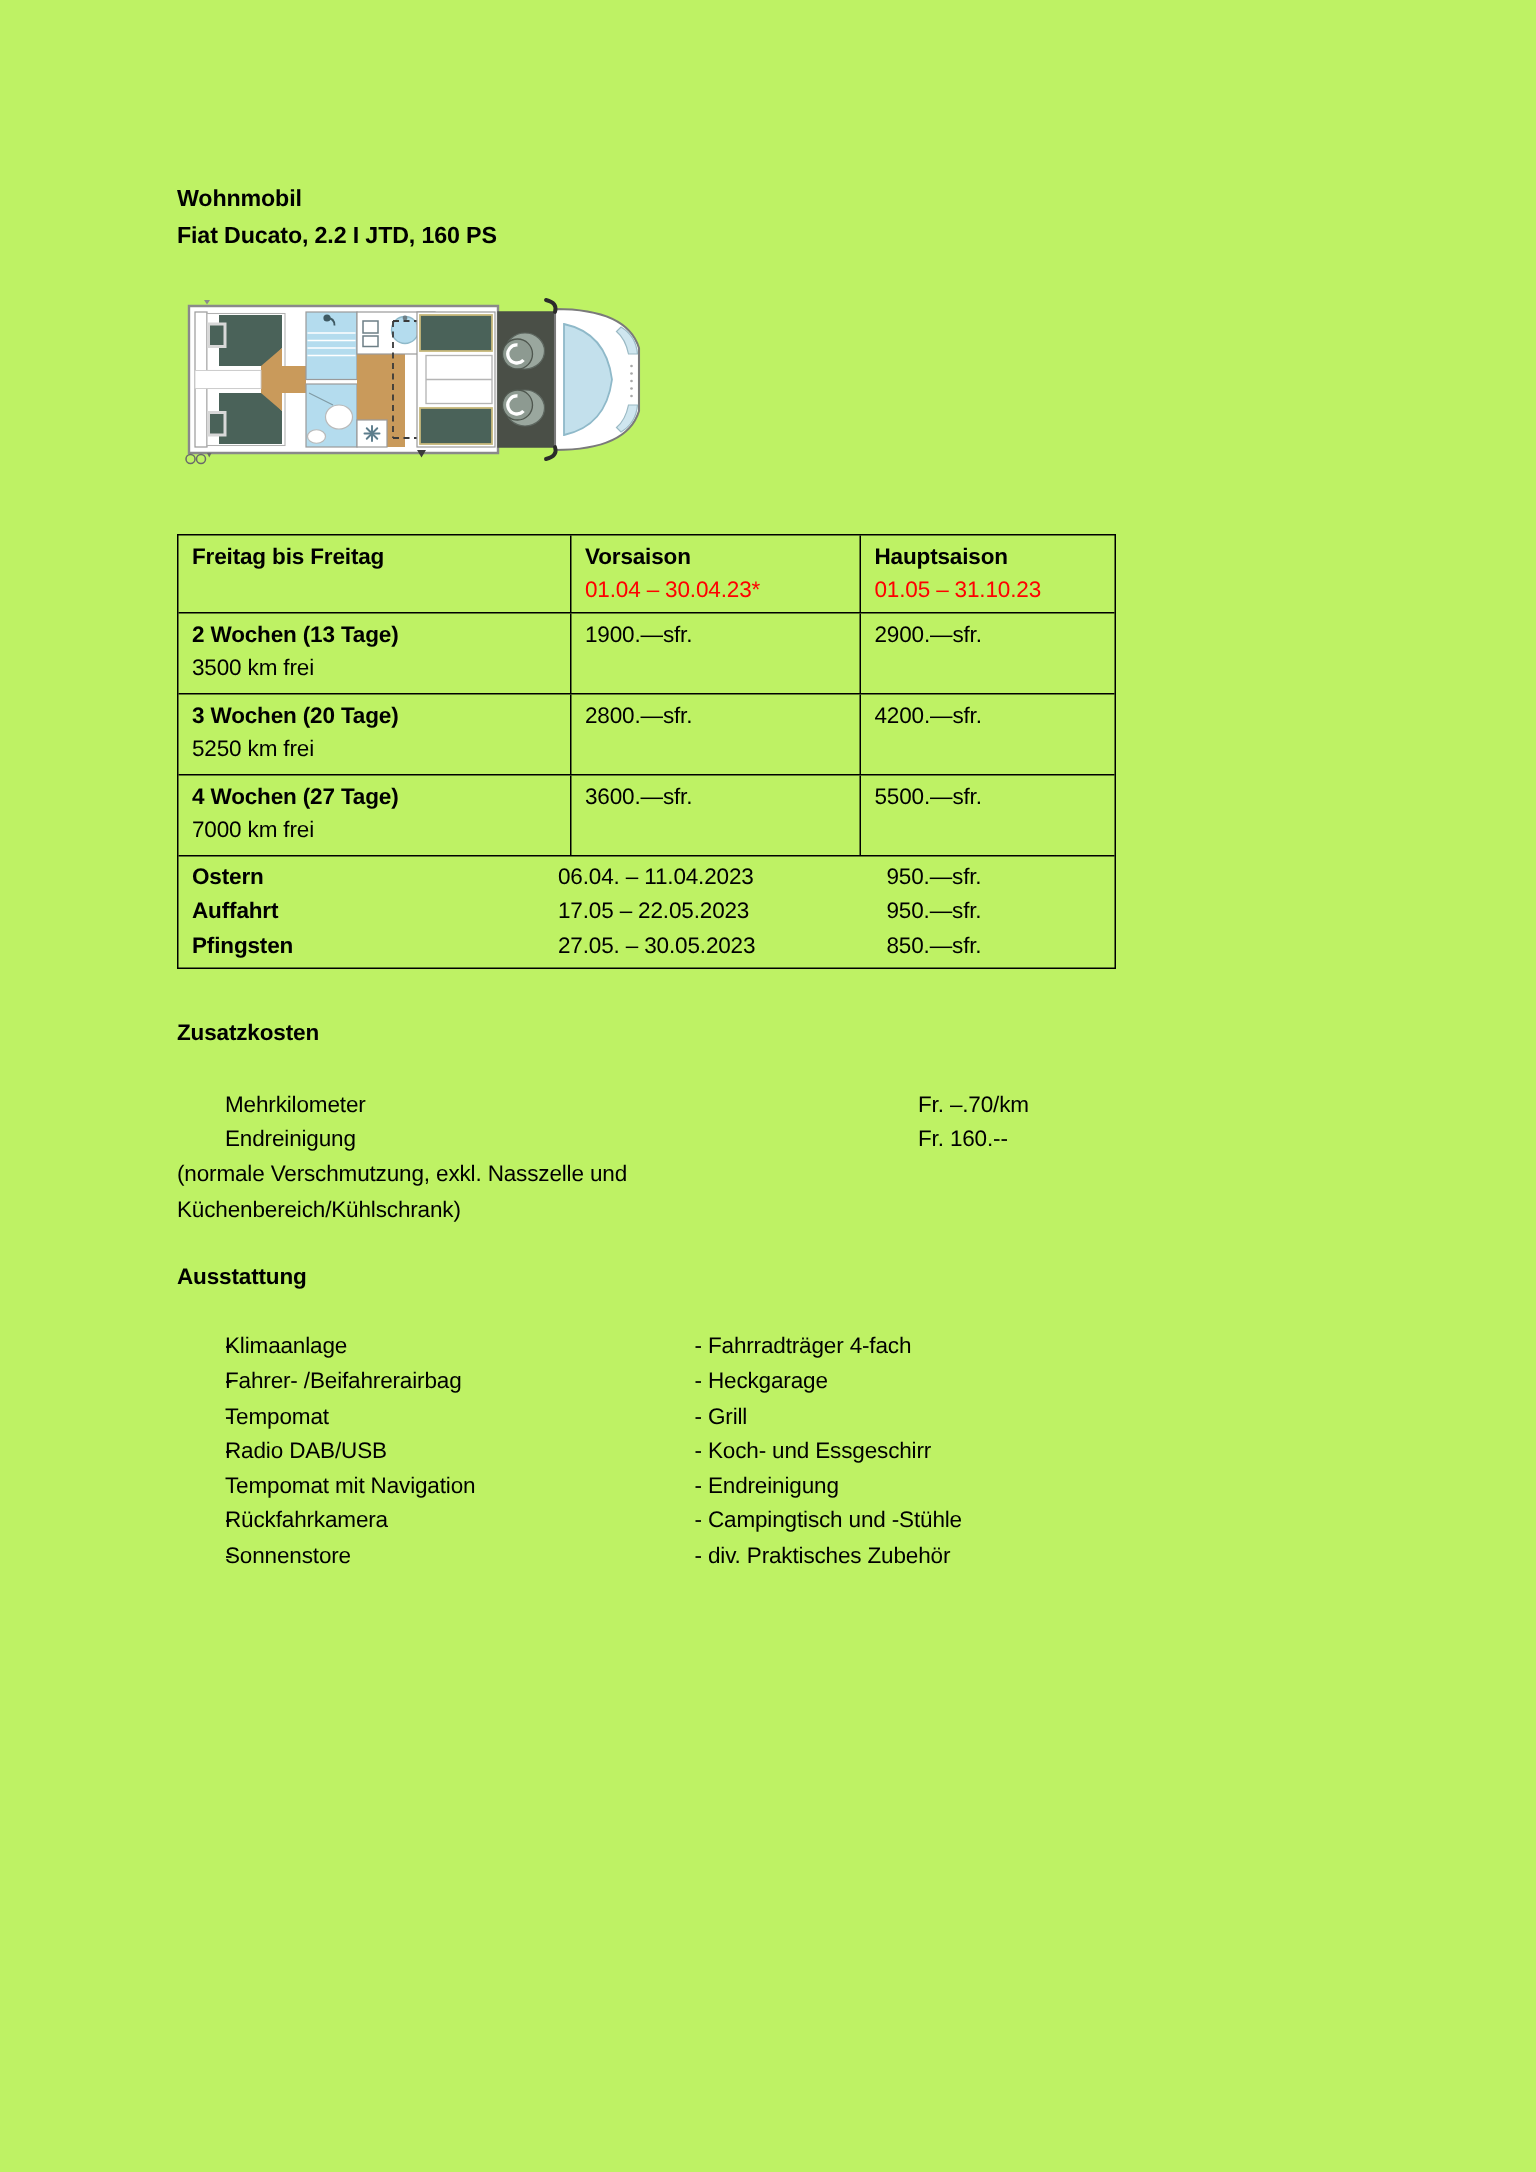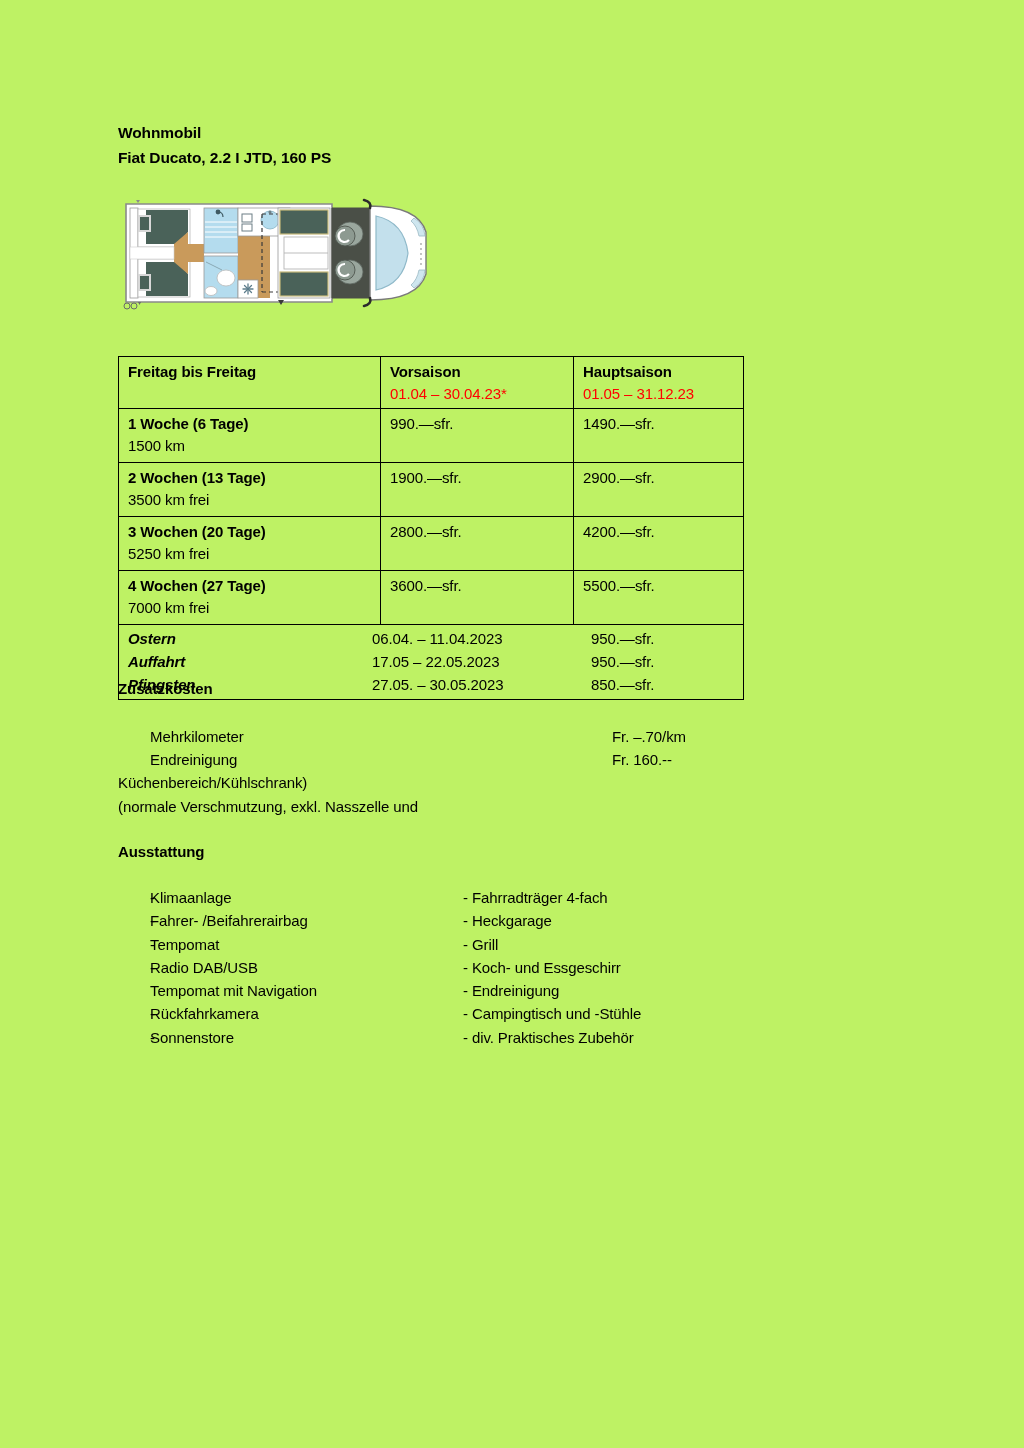--- a/index.html
+++ b/index.html
@@ -111,21 +111,20 @@
   }
   .hol-name {
     width: 253px;
     padding-left: 9px;
     box-sizing: border-box;
     font-size: 15px;
     font-weight: bold;
     line-height: 23px;
     letter-spacing: -0.1px;
     white-space: pre;
-    font-style: italic;
   }
   .hol-dates {
     width: 202px;
     box-sizing: border-box;
     font-size: 15px;
     line-height: 23px;
     letter-spacing: -0.1px;
     white-space: pre;
   }
   .hol-price {
@@ -318,36 +317,24 @@
     <div class="pt-row pt-head">
       <div class="pt-c1">
         <div class="cell-bold">Freitag bis Freitag</div>
       </div>
       <div class="pt-c2">
         <div class="cell-bold">Vorsaison</div>
         <div class="cell-red">01.04 – 30.04.23*</div>
       </div>
       <div class="pt-c3">
         <div class="cell-bold">Hauptsaison</div>
-        <div class="cell-red">01.05 – 31.12.23</div>
-      </div>
-    </div>
-
-    <div class="pt-row">
-      <div class="pt-c1">
-        <div class="cell-bold">1 Woche (6 Tage)</div>
-        <div class="cell-plain">1500 km</div>
-      </div>
-      <div class="pt-c2">
-        <div class="cell-plain">990.—sfr.</div>
-      </div>
-      <div class="pt-c3">
-        <div class="cell-plain">1490.—sfr.</div>
-      </div>
-    </div>
+        <div class="cell-red">01.05 – 31.10.23</div>
+      </div>
+    </div>
+
 
     <div class="pt-row">
       <div class="pt-c1">
         <div class="cell-bold">2 Wochen (13 Tage)</div>
         <div class="cell-plain">3500 km frei</div>
       </div>
       <div class="pt-c2">
         <div class="cell-plain">1900.—sfr.</div>
       </div>
       <div class="pt-c3">
@@ -407,22 +394,22 @@
 
   <div class="extra-costs">
     <div class="ec-row">
       <div class="ec-label">Mehrkilometer</div>
       <div class="ec-value">Fr. –.70/km</div>
     </div>
     <div class="ec-row">
       <div class="ec-label">Endreinigung</div>
       <div class="ec-value">Fr. 160.--</div>
     </div>
+    <div class="ec-note">(normale Verschmutzung, exkl. Nasszelle und</div>
     <div class="ec-note">Küchenbereich/Kühlschrank)</div>
-    <div class="ec-note">(normale Verschmutzung, exkl. Nasszelle und</div>
   </div>
 
   <div class="section-heading" id="ausstattung-heading">Ausstattung</div>
 
   <div class="equip">
     <div class="eq-row">
       <div class="eq-left">
         <span class="eq-dash">-</span>
         <span class="eq-text">Klimaanlage</span>
       </div>

